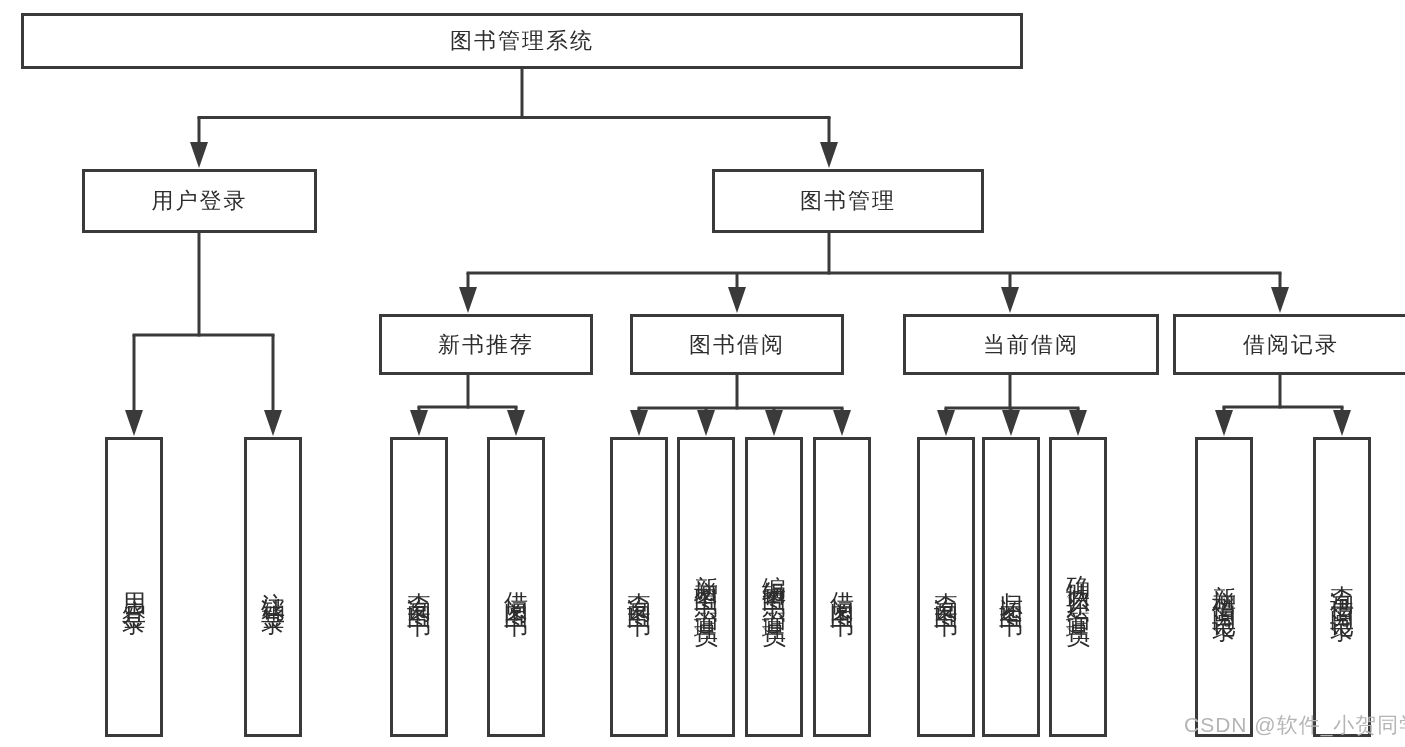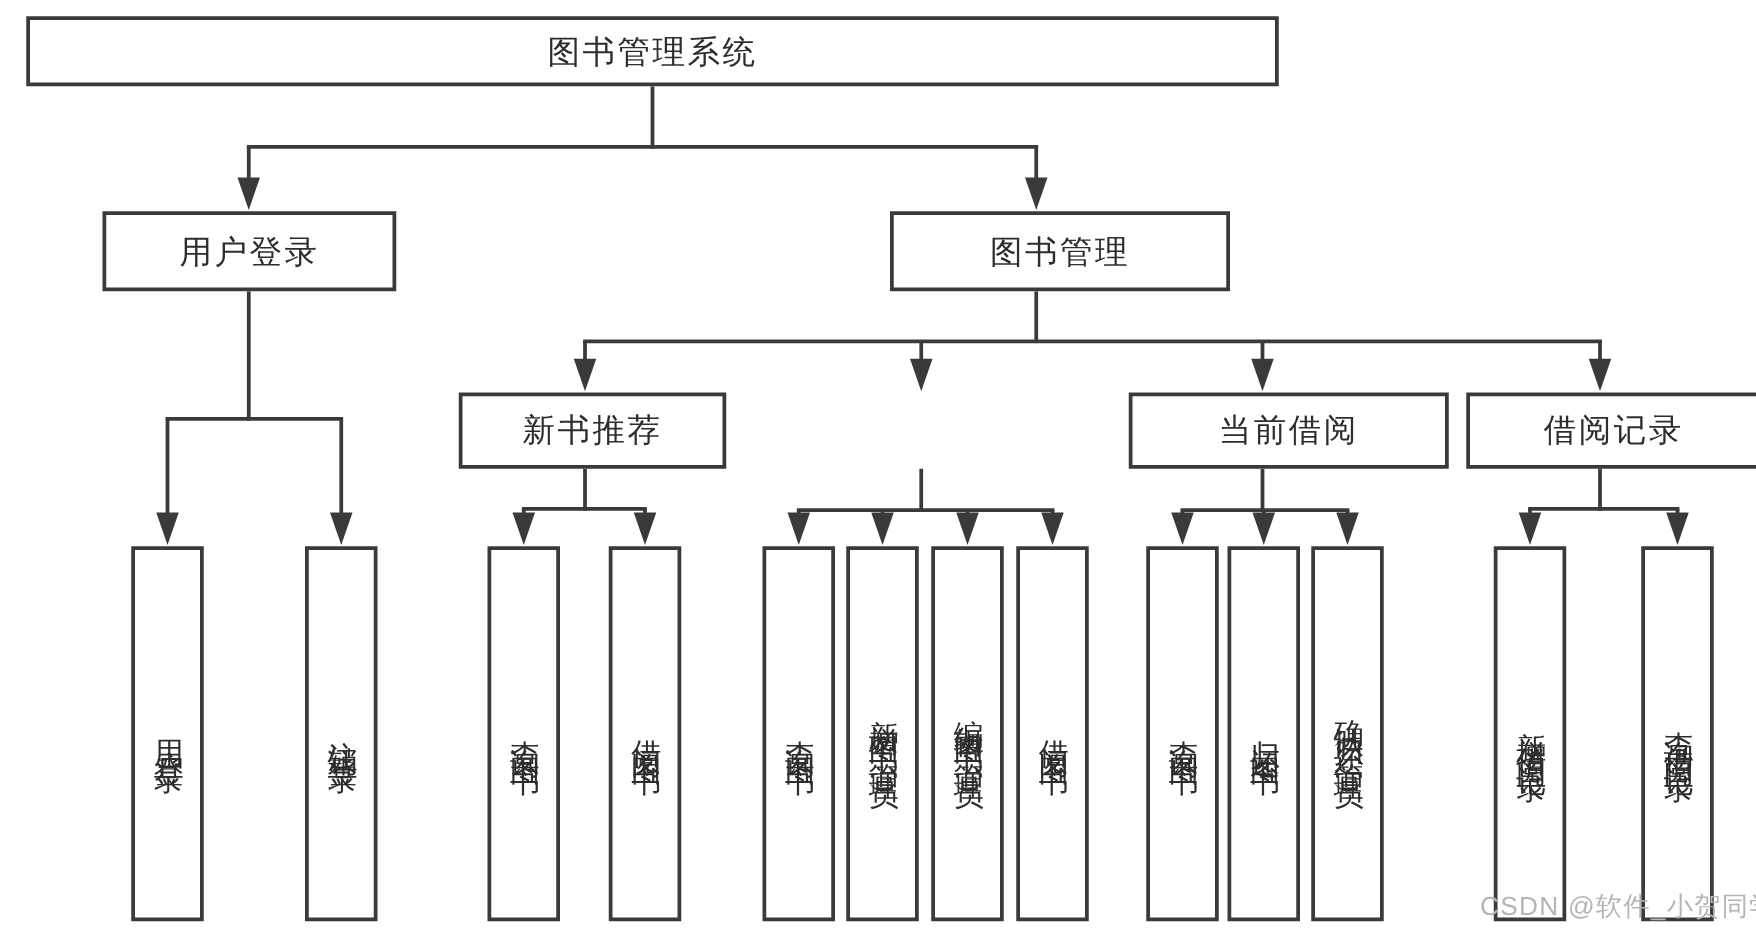--- a/index.html
+++ b/index.html
@@ -8,21 +8,21 @@
     font-family:"Liberation Sans",sans-serif;
   }
   .wires{position:absolute;left:0;top:0;width:1405px;height:747px;z-index:1;}
   .wires line{stroke:#3a3a3a;stroke-width:3;}
   .wires polygon{fill:#3a3a3a;stroke:none;}
   .box{
     position:absolute;box-sizing:border-box;border:3px solid #3a3a3a;background:#ffffff;
     display:flex;align-items:center;justify-content:center;
     color:#2d2d2d;z-index:2;text-align:center;
   }
-  .h{font-size:26px;letter-spacing:2px;white-space:nowrap;}
+  .h{font-size:22px;letter-spacing:2px;white-space:nowrap;}
   .v{
     writing-mode:vertical-rl;text-orientation:mixed;
     font-size:24px;letter-spacing:7px;line-height:1;
   }
   .watermark{
     position:absolute;left:1184px;top:711px;z-index:5;
     color:#b5b5b5;font-size:21px;letter-spacing:1px;white-space:nowrap;
   }
 </style>
 </head>
@@ -90,21 +90,22 @@
     <line x1="1342" y1="407" x2="1342" y2="418"></line>
     <polygon points="1215,410 1233,410 1224,436"></polygon>
     <polygon points="1333,410 1351,410 1342,436"></polygon>
   </svg>
 
   <div class="box h" style="left:21px;top:13px;width:1002px;height:56px">图书管理系统</div>
 
   <div class="box h" style="left:82px;top:169px;width:235px;height:64px">用户登录</div>
   <div class="box h" style="left:712px;top:169px;width:272px;height:64px">图书管理</div>
 
-  <div class="box h" style="left:367px;top:314px;width:214px;height:61px">新书推荐</div>
+  <div class="box h" style="left:379px;top:314px;width:214px;height:61px">新书推荐</div>
+  <div class="box h" style="left:630px;top:314px;width:214px;height:61px">图书借阅</div>
   <div class="box h" style="left:903px;top:314px;width:256px;height:61px">当前借阅</div>
   <div class="box h" style="left:1173px;top:314px;width:236px;height:61px">借阅记录</div>
 
   <div class="box v" style="left:105px;top:437px;width:58px;height:300px">用户登录</div>
   <div class="box v" style="left:244px;top:437px;width:58px;height:300px">注销登录</div>
 
   <div class="box v" style="left:390px;top:437px;width:58px;height:300px">查询图书</div>
   <div class="box v" style="left:487px;top:437px;width:58px;height:300px">借阅图书</div>
 
   <div class="box v" style="left:610px;top:437px;width:58px;height:300px">查询图书</div>

